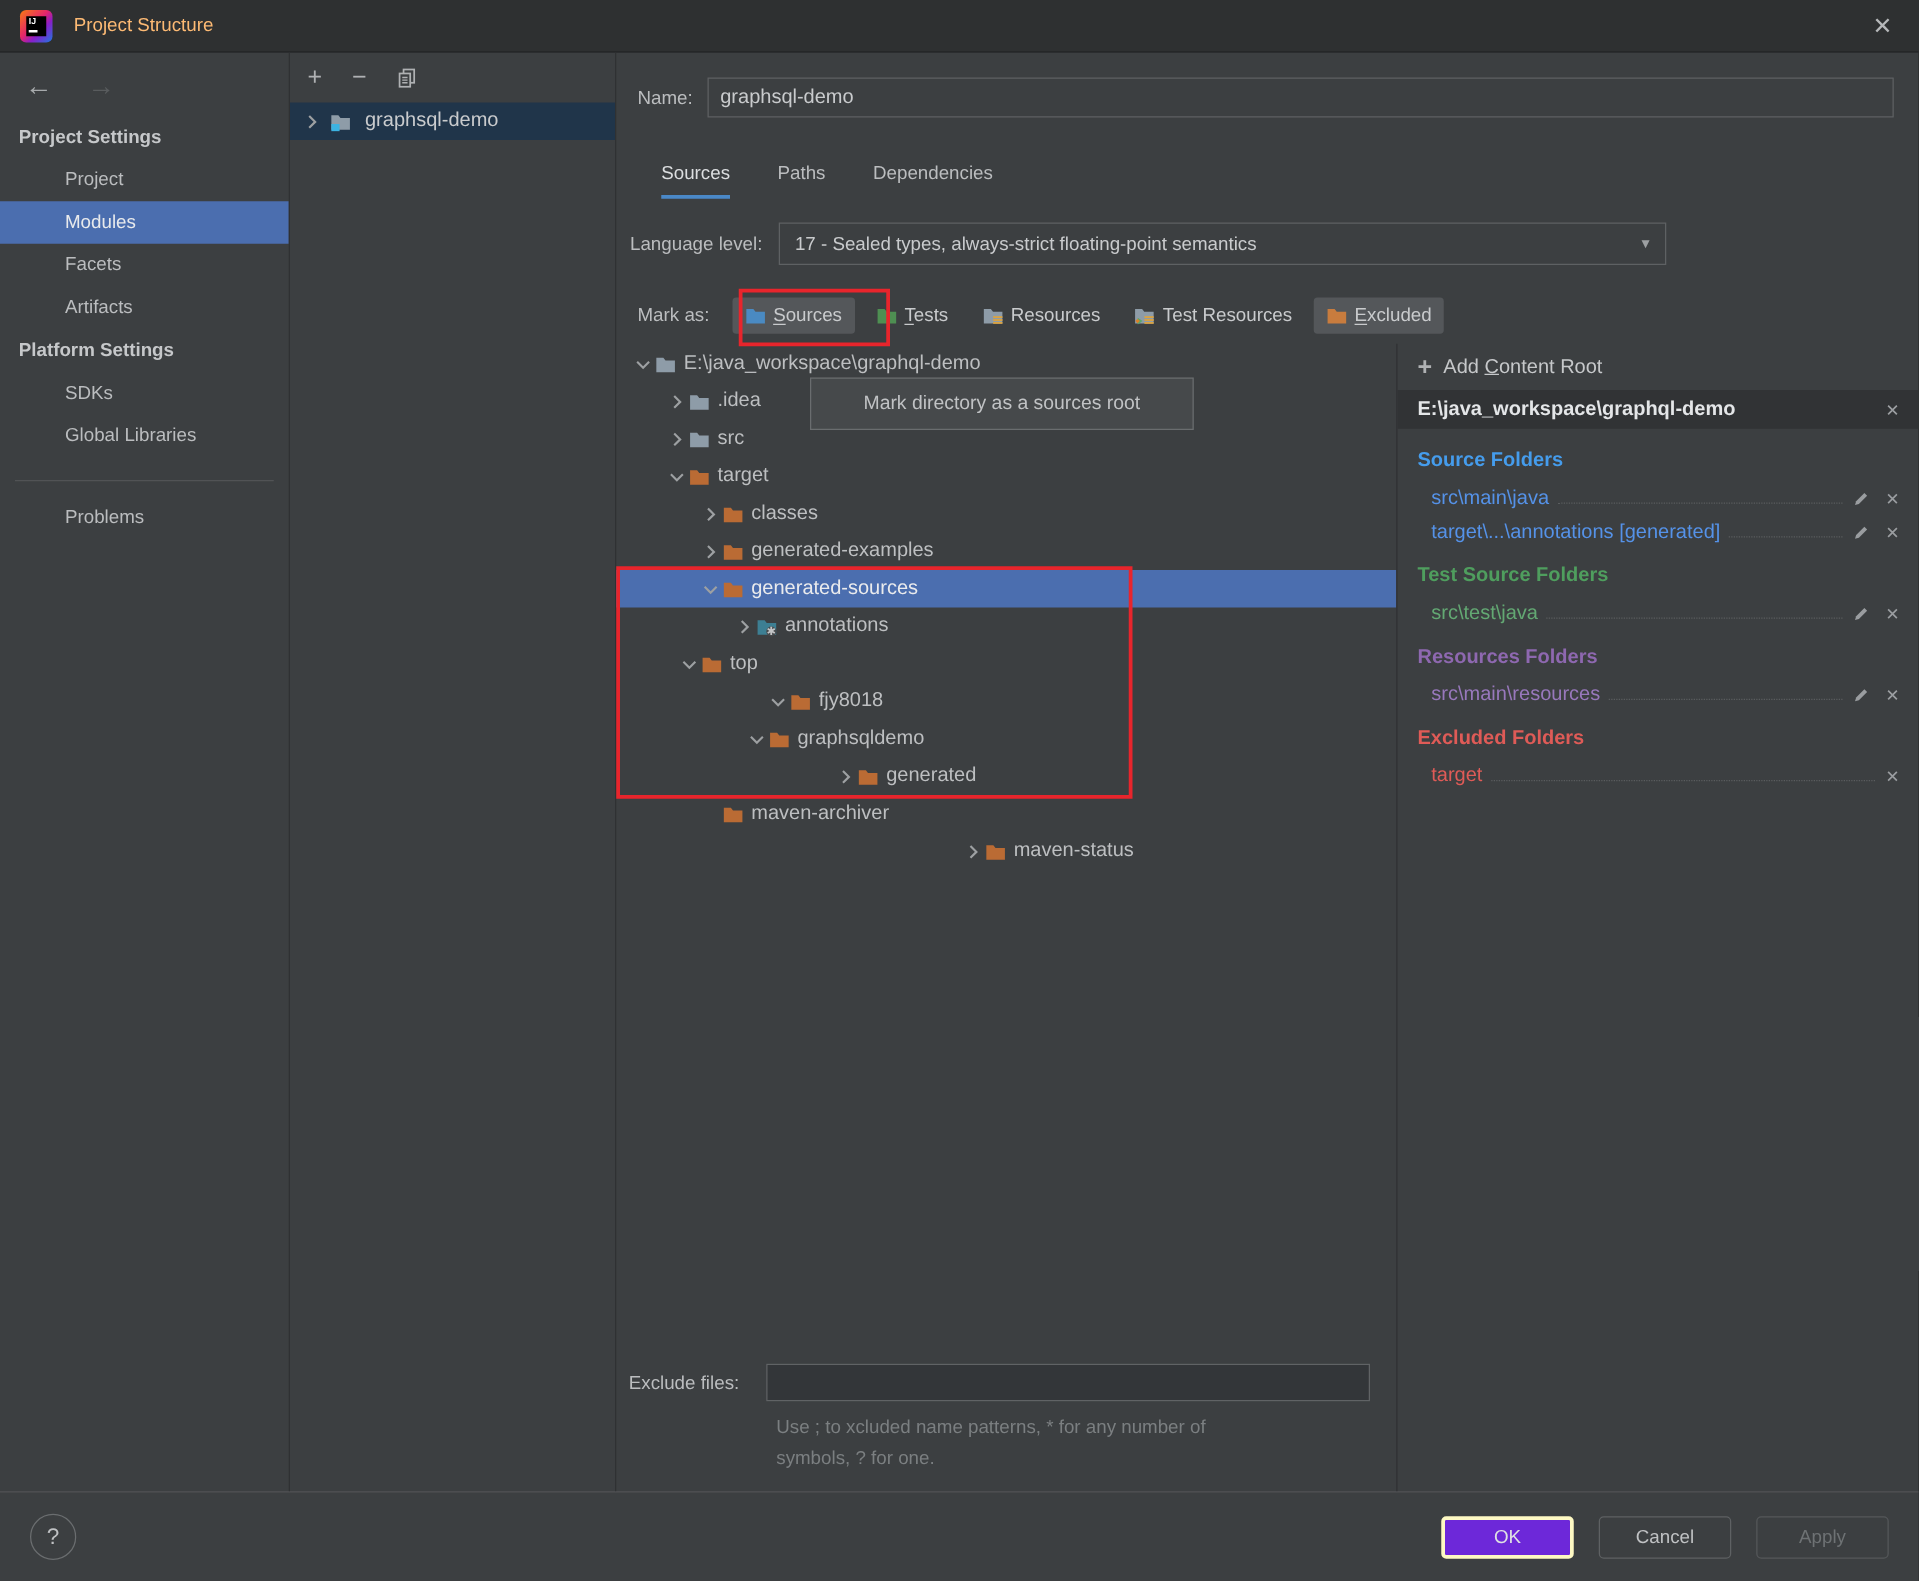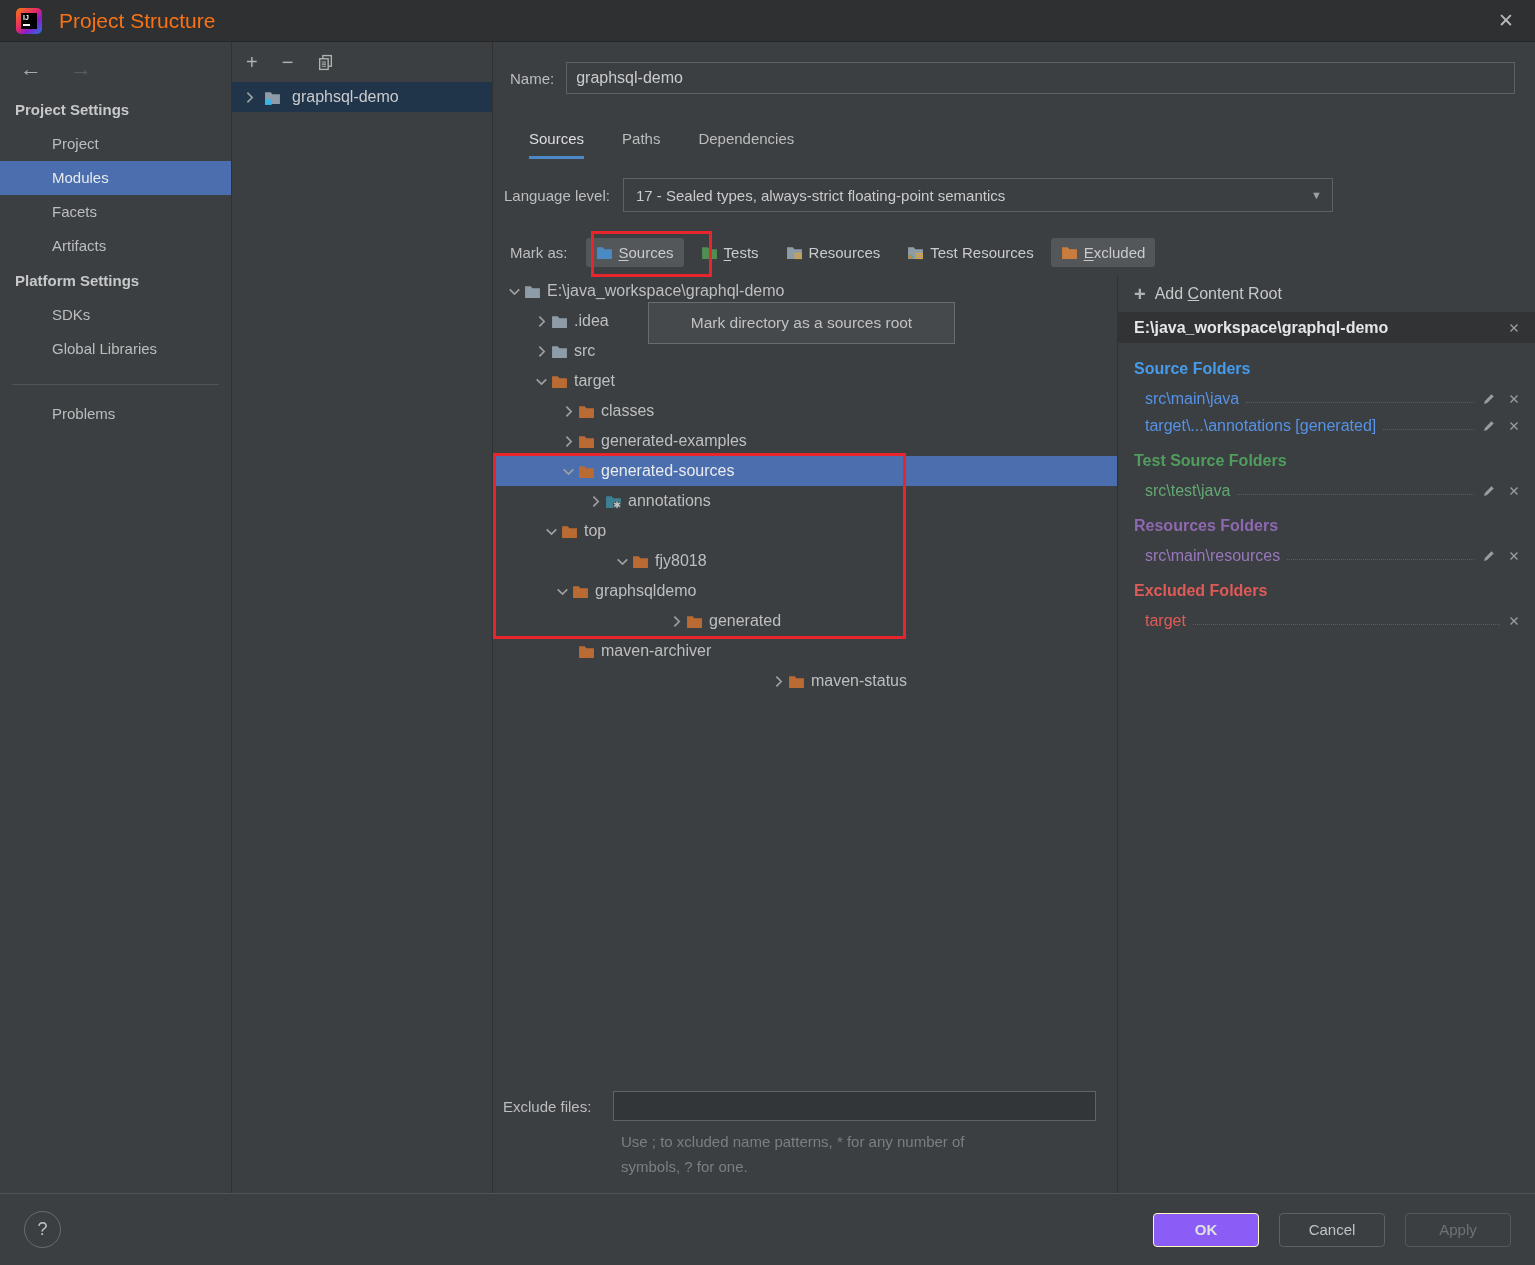--- a/index.html
+++ b/index.html
@@ -8,21 +8,21 @@
     position:relative;width:1535px;height:1265px;background:#3C3F41;
     font-family:"Liberation Sans",sans-serif;color:#BBBDBF;overflow:hidden;
   }
   
   .titlebar{height:42px;background:#2E3031;border-bottom:1px solid #232526;display:flex;align-items:center;padding-left:16px;}
   .idea-logo{width:26px;height:26px;border-radius:5px;margin-right:17px;position:relative;flex:none;
     background:linear-gradient(135deg,#F97A12 0%,#E3256B 45%,#8A1EC9 65%,#1E78E0 100%);}
   .idea-logo .blk{position:absolute;left:5px;top:5px;width:16px;height:16px;background:#000;}
   .idea-logo .ij{position:absolute;left:7px;top:6px;font-size:7px;font-weight:bold;color:#fff;letter-spacing:0;}
   .idea-logo .bar{position:absolute;left:7px;top:16px;width:7px;height:2px;background:#fff;}
-  .title-text{font-size:21px;color:#f97316;}
+  .title-text{font-size:15px;color:#fdba74;}
   .title-close{margin-left:auto;width:58px;height:42px;display:flex;align-items:center;justify-content:center;
     font-size:19px;color:#B6B8BA;cursor:default;}
   
   .body{display:flex;height:1151px;}
   
   .sidebar{width:231px;flex:none;padding-top:8px;}
   .nav-arrows{display:flex;gap:28px;padding:8px 0 12px 20px;font-size:22px;line-height:1;}
   .nav-back{color:#A7AAAC;} .nav-fwd{color:#595C5E;}
   .side-header{font-weight:bold;color:#C6C8CA;font-size:15px;padding:9px 0 9px 15px;}
   .side-item{height:34px;line-height:34px;padding-left:52px;font-size:15px;color:#BBBDBF;cursor:default;}
@@ -81,21 +81,21 @@
   .rp-entry{display:flex;align-items:center;height:27px;padding-left:11px;font-size:16px;}
   .rp-leader{flex:1;border-bottom:1px dotted #5A5D5F;margin:8px 7px 0 7px;height:1px;}
   .rp-icon{display:flex;align-items:center;margin-right:10px;}
   
   .footer{height:72px;border-top:1px solid #515355;display:flex;align-items:center;padding:0 24px;background:#3C3F41;}
   .help-btn{width:37px;height:37px;border:1.5px solid #6A6D6F;border-radius:50%;display:flex;align-items:center;
     justify-content:center;color:#C0C2C4;font-size:18px;cursor:default;}
   .footer .spacer{flex:1;}
   .btn{width:106px;height:34px;border-radius:4px;font-size:15px;display:flex;align-items:center;justify-content:center;
     margin-left:20px;cursor:default;}
-  .btn-ok{background:#8b5cf6;border:1px solid #fef9c3;color:#DFE1E3;font-weight:bold;}
+  .btn-ok{background:#6d28d9;border:3px solid #fef9c3;color:#DFE1E3;font-weight:normal;}
   .btn-cancel{background:#3C3F41;border:1px solid #5E6163;color:#C0C2C4;}
   .btn-apply{background:transparent;border:1px solid #55585A;color:#6E7274;}
   
   .tooltip{position:absolute;left:648px;top:302px;width:307px;height:42px;background:#46494B;
     border:1px solid #6A6D6F;color:#C0C2C4;font-size:15.5px;display:flex;align-items:center;
     justify-content:center;z-index:6;}
   .red-rect{position:absolute;border:3px solid #E8252C;z-index:10;pointer-events:none;}
   .red-rect.r1{left:591px;top:231px;width:121px;height:46px;}
   .red-rect.r2{left:493px;top:453px;width:413px;height:186px;}
 </style>
@@ -370,21 +370,21 @@
                     <path d="M3.5 6L8 10.5 12.5 6" fill="none" stroke="#9DA0A2" stroke-width="1.6"></path>
                   </svg>
                 </span>
                 <span class="tree-ic">
                   <svg width="17" height="17" viewBox="0 0 16 16">
                     <path d="M1 3h5.3l1.6 2H15v9H1z" fill="#BA6B34"></path>
                   </svg>
                 </span>
                 <span>fjy8018</span>
               </div>
-              <div class="tree-row" style="padding-left: 60px;">
+              <div class="tree-row" style="padding-left: 103px;">
                 <span class="chev">
                   <svg width="17" height="17" viewBox="0 0 16 16">
                     <path d="M3.5 6L8 10.5 12.5 6" fill="none" stroke="#9DA0A2" stroke-width="1.6"></path>
                   </svg>
                 </span>
                 <span class="tree-ic">
                   <svg width="17" height="17" viewBox="0 0 16 16">
                     <path d="M1 3h5.3l1.6 2H15v9H1z" fill="#BA6B34"></path>
                   </svg>
                 </span>

